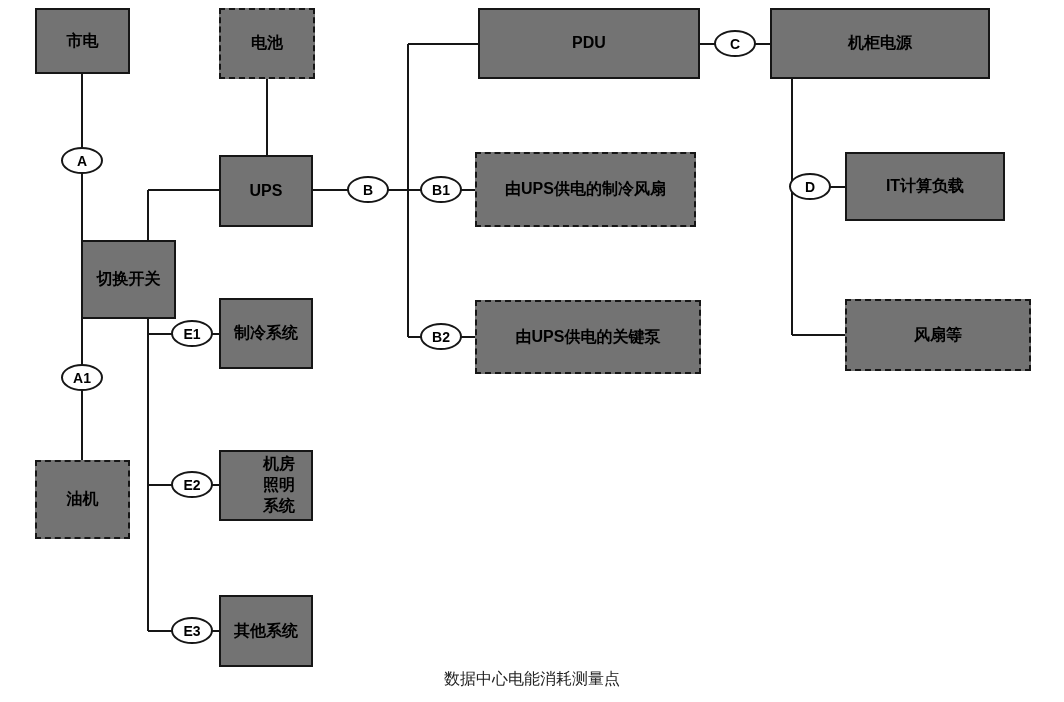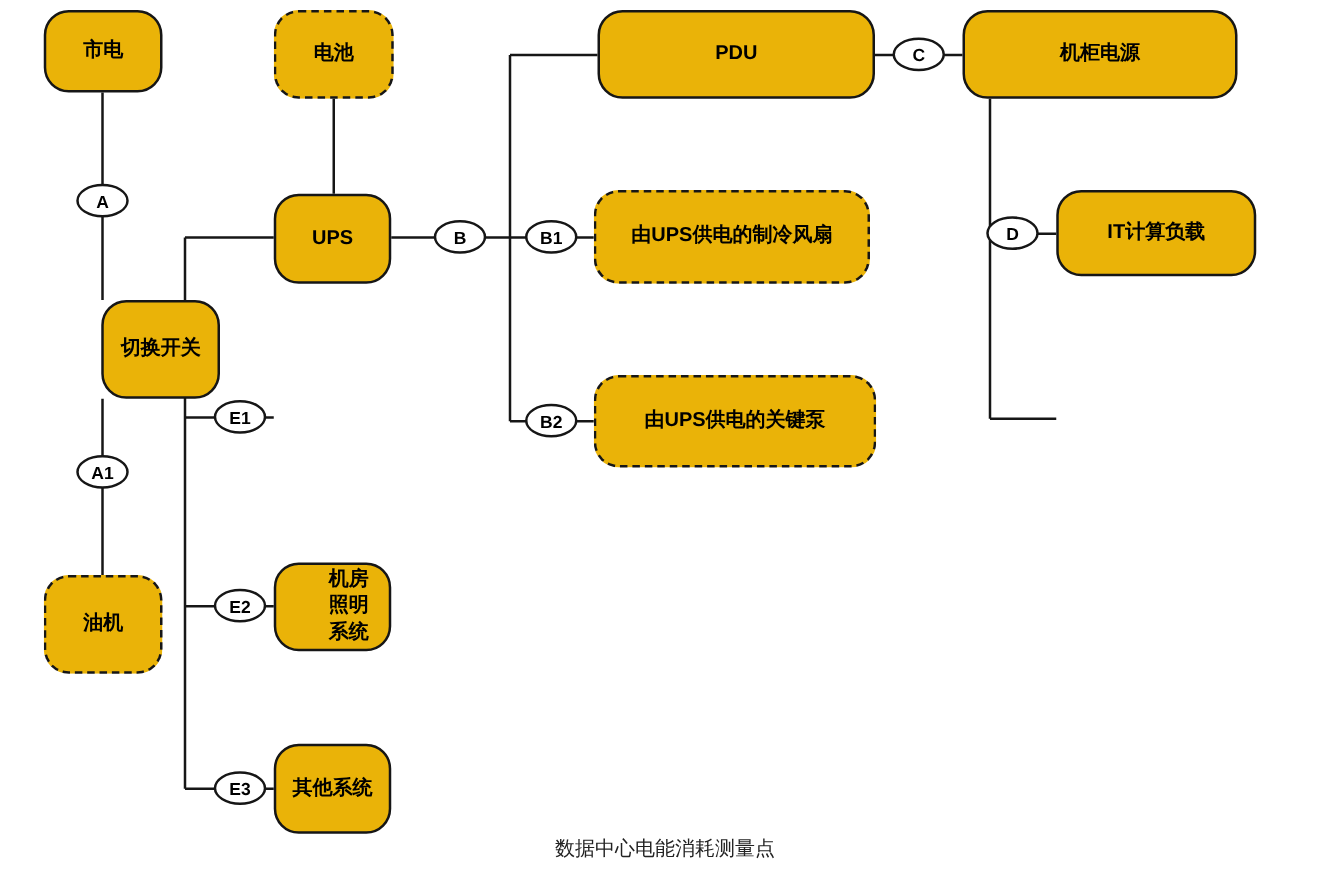--- a/index.html
+++ b/index.html
@@ -10,24 +10,23 @@
     background:#ffffff;
     font-family:"Liberation Sans", sans-serif;
     overflow:hidden;
   }
   svg.wires { position:absolute; left:0; top:0; width:1064px; height:702px; }
   .box {
     position:absolute;
     display:flex; align-items:center; justify-content:center;
     text-align:center;
     font-weight:bold; font-size:16px; color:#000;
-    background:#eab308;
+    background:#737373;
     line-height:1.3;
     padding:0 10px;
-    border-radius:20px;
   }
   .solid  { border:2px solid #161616; }
   .dashed { border:2px dashed #161616; }
   .pt {
     position:absolute;
     width:42px; height:27px;
     border:2px solid #161616; border-radius:50%;
     background:#ffffff;
     display:flex; align-items:center; justify-content:center;
     font-weight:bold; font-size:14px; color:#000;
@@ -82,20 +81,23 @@
   </div>
 
   <div class="box solid" style="left:845px; top:152px; width:160px; height:69px;">
     <span>IT计算负载</span>
   </div>
 
   <div class="box solid" style="left:35px; top:240px; width:95px; height:79px;margin-left:46px;">
     <span>切换开关</span>
   </div>
 
+  <div class="box solid" style="left:219px; top:298px; width:94px; height:71px;">
+    <span>制冷系统</span>
+  </div>
 
   <div class="box solid" style="left:219px; top:450px; width:94px; height:71px;padding-left:36px;">
     <span>机房照明系统</span>
   </div>
 
   <div class="box solid" style="left:219px; top:595px; width:94px; height:72px;">
     <span>其他系统</span>
   </div>
 
   <div class="box dashed" style="left:219px; top:8px; width:96px; height:71px;">
@@ -103,20 +105,23 @@
   </div>
 
   <div class="box dashed" style="left:475px; top:152px; width:221px; height:75px;">
     <span>由UPS供电的制冷风扇</span>
   </div>
 
   <div class="box dashed" style="left:475px; top:300px; width:226px; height:74px;">
     <span>由UPS供电的关键泵</span>
   </div>
 
+  <div class="box dashed" style="left:845px; top:299px; width:186px; height:72px;">
+    <span>风扇等</span>
+  </div>
 
   <div class="box dashed" style="left:35px; top:460px; width:95px; height:79px;">
     <span>油机</span>
   </div>
 
   <div class="pt" style="left:61px; top:147px;">
     <span>A</span>
   </div>
   <div class="pt" style="left:61px; top:364px;">
     <span>A1</span>

